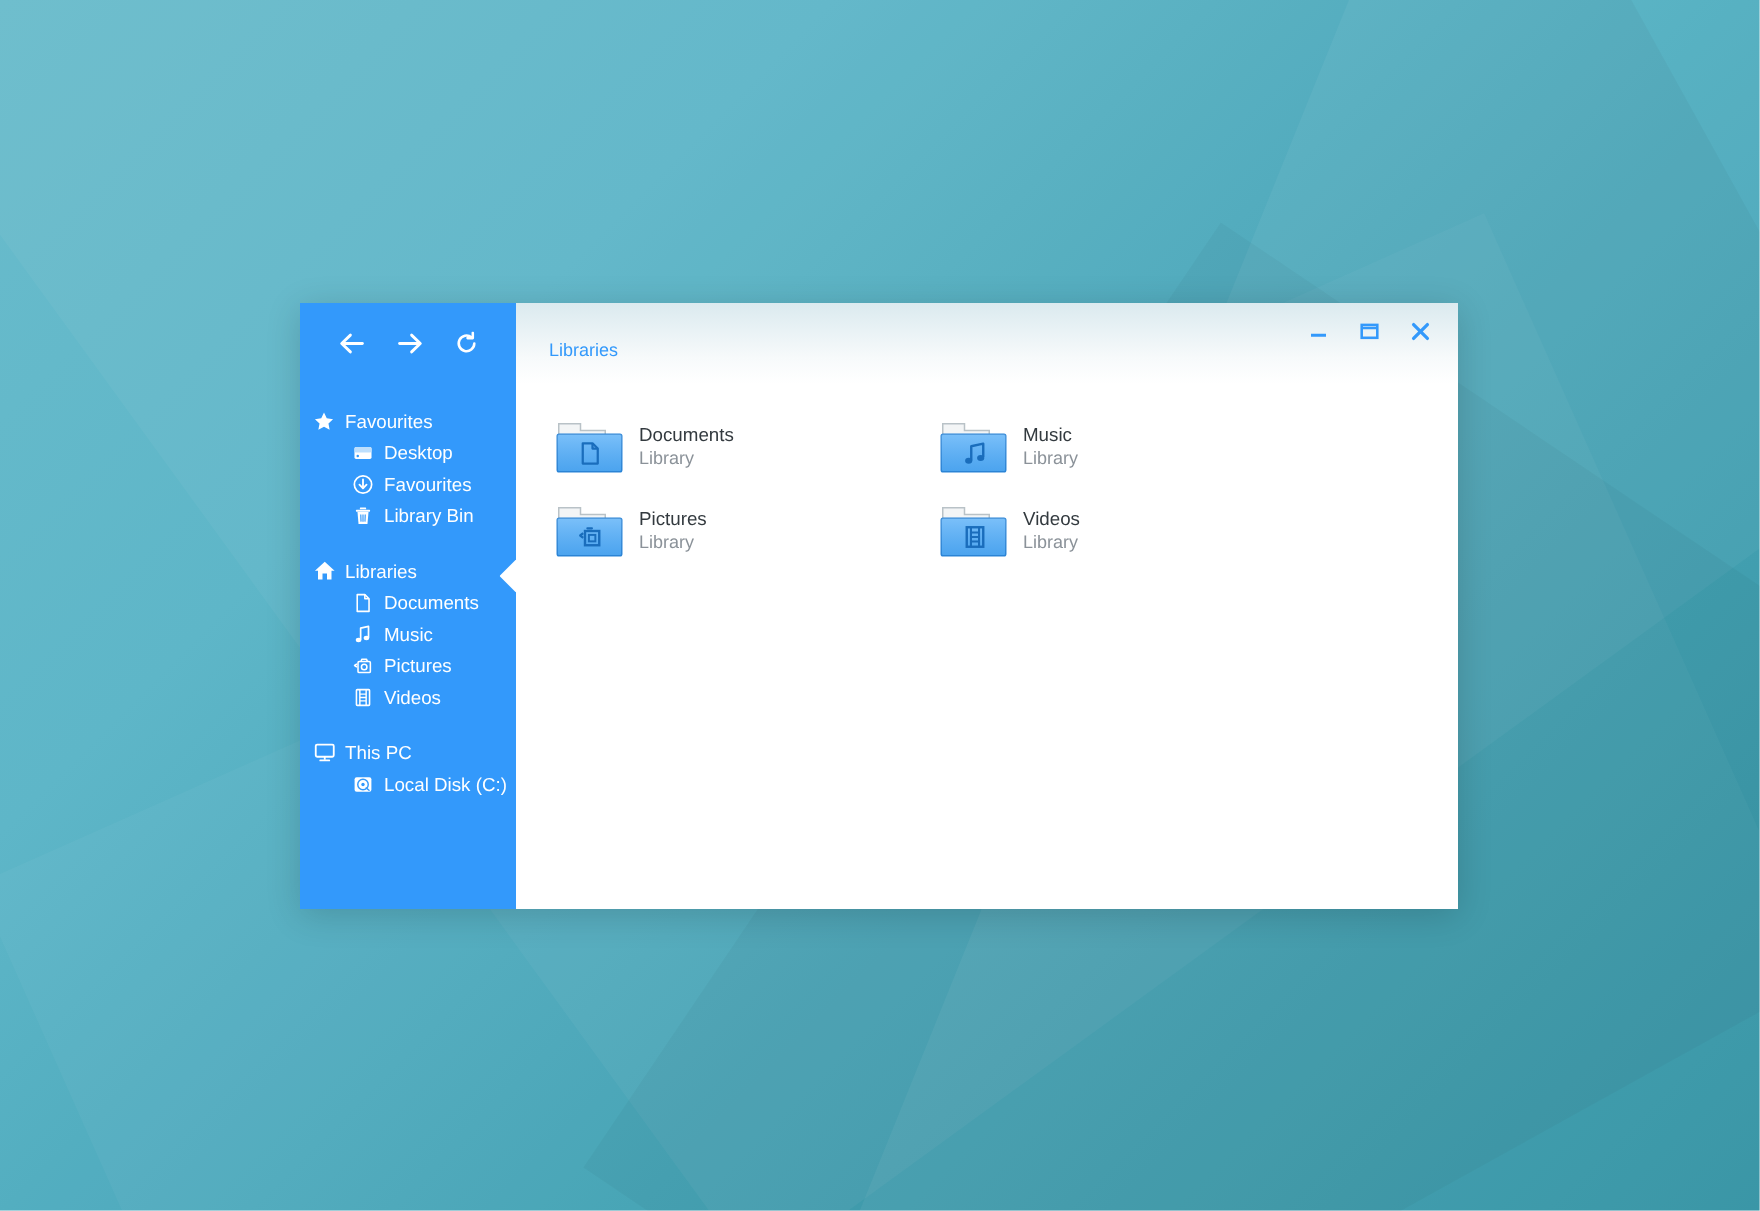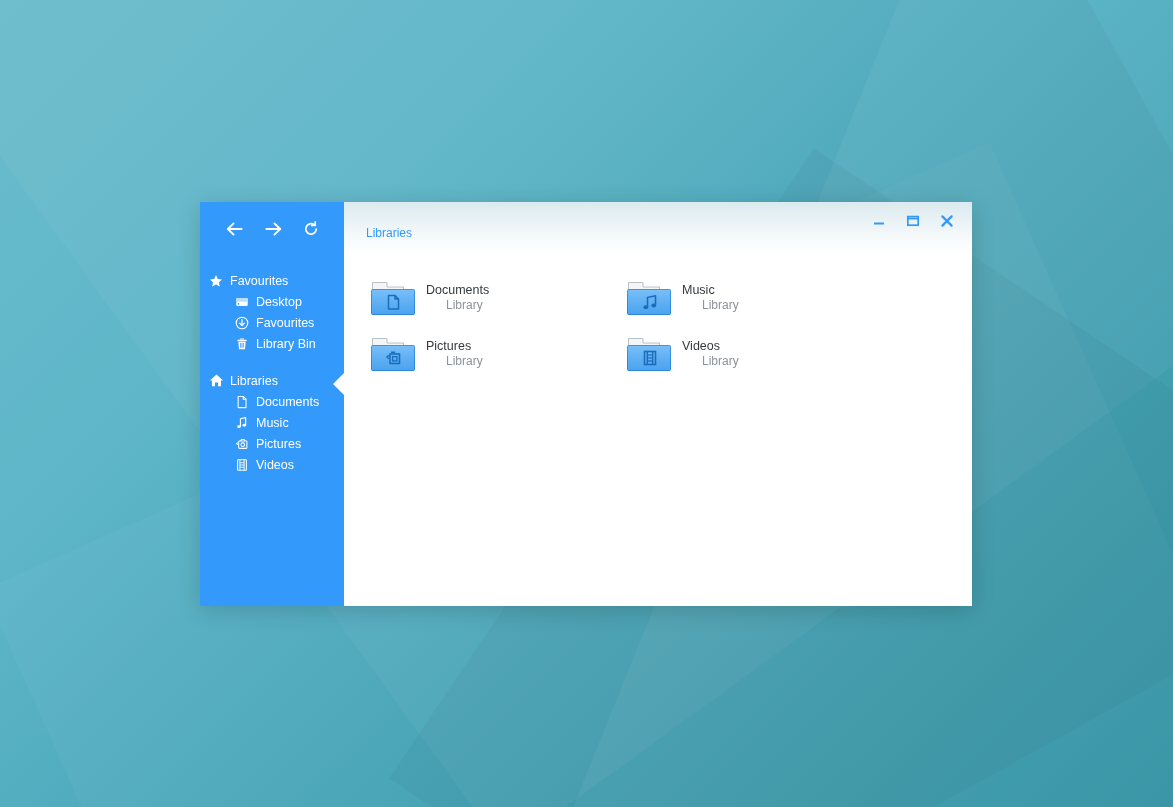--- a/index.html
+++ b/index.html
@@ -178,21 +178,21 @@
     display: flex;
     align-items: center;
     gap: 10px;
     padding: 2px 6px;
     cursor: default;
   }
   .file-icon { width: 46px; height: 38px; flex: 0 0 46px; }
   .file-icon svg { display: block; }
   .file-text { display: flex; flex-direction: column; justify-content: center; line-height: 1.25; }
   .file-name { font-size: 12.5px; color: #333a3f; }
-  .file-sub  { font-size: 12px;   color: #8b9299; margin-left: 20px; }
+  .file-sub  { font-size: 12px;   color: #8b9299; }
 </style>
 </head>
 <body>
 
 <div id="desktop">
   <div class="facet facet-a"></div>
   <div class="facet facet-b"></div>
   <div class="facet facet-c"></div>
   <div class="facet facet-d"></div>
   <div class="facet facet-e"></div>
@@ -321,20 +321,43 @@
                 <line x1="10.4" y1="2" x2="10.4" y2="14" stroke="#ffffff" stroke-width="1.1"></line>
                 <line x1="5.6" y1="5.4" x2="10.4" y2="5.4" stroke="#ffffff" stroke-width="1"></line>
                 <line x1="5.6" y1="8" x2="10.4" y2="8" stroke="#ffffff" stroke-width="1"></line>
                 <line x1="5.6" y1="10.6" x2="10.4" y2="10.6" stroke="#ffffff" stroke-width="1"></line>
               </svg>
             </span>
             <span class="tlabel">Videos</span>
           </div>
         </div>
 
+        <div class="tree-group">
+          <div class="tree-row root">
+            <span class="tico">
+              <svg width="15" height="15" viewBox="0 0 16 16">
+                <rect x="1.6" y="2.6" width="12.8" height="8.6" rx="1" fill="none" stroke="#ffffff" stroke-width="1.3"></rect>
+                <line x1="8" y1="11.2" x2="8" y2="13.4" stroke="#ffffff" stroke-width="1.3"></line>
+                <line x1="4.8" y1="13.8" x2="11.2" y2="13.8" stroke="#ffffff" stroke-width="1.3" stroke-linecap="round"></line>
+              </svg>
+            </span>
+            <span class="tlabel">This PC</span>
+          </div>
+          <div class="tree-row child">
+            <span class="tico">
+              <svg width="14" height="14" viewBox="0 0 16 16">
+                <rect x="1.6" y="2.4" width="12.8" height="11.2" rx="1.6" fill="#ffffff"></rect>
+                <circle cx="8" cy="8" r="4" fill="none" stroke="#3399fb" stroke-width="1.1"></circle>
+                <circle cx="8" cy="8" r="1.3" fill="#3399fb"></circle>
+                <path d="M10.4 10.6 L12.6 12.4" stroke="#3399fb" stroke-width="1.1" stroke-linecap="round"></path>
+              </svg>
+            </span>
+            <span class="tlabel">Local Disk (C:)</span>
+          </div>
+        </div>
 
       </div>
 
       <div id="sel-notch"></div>
     </div>
 
     <div id="content">
 
       <div id="titlebar">
         <div id="breadcrumb">Libraries</div>

